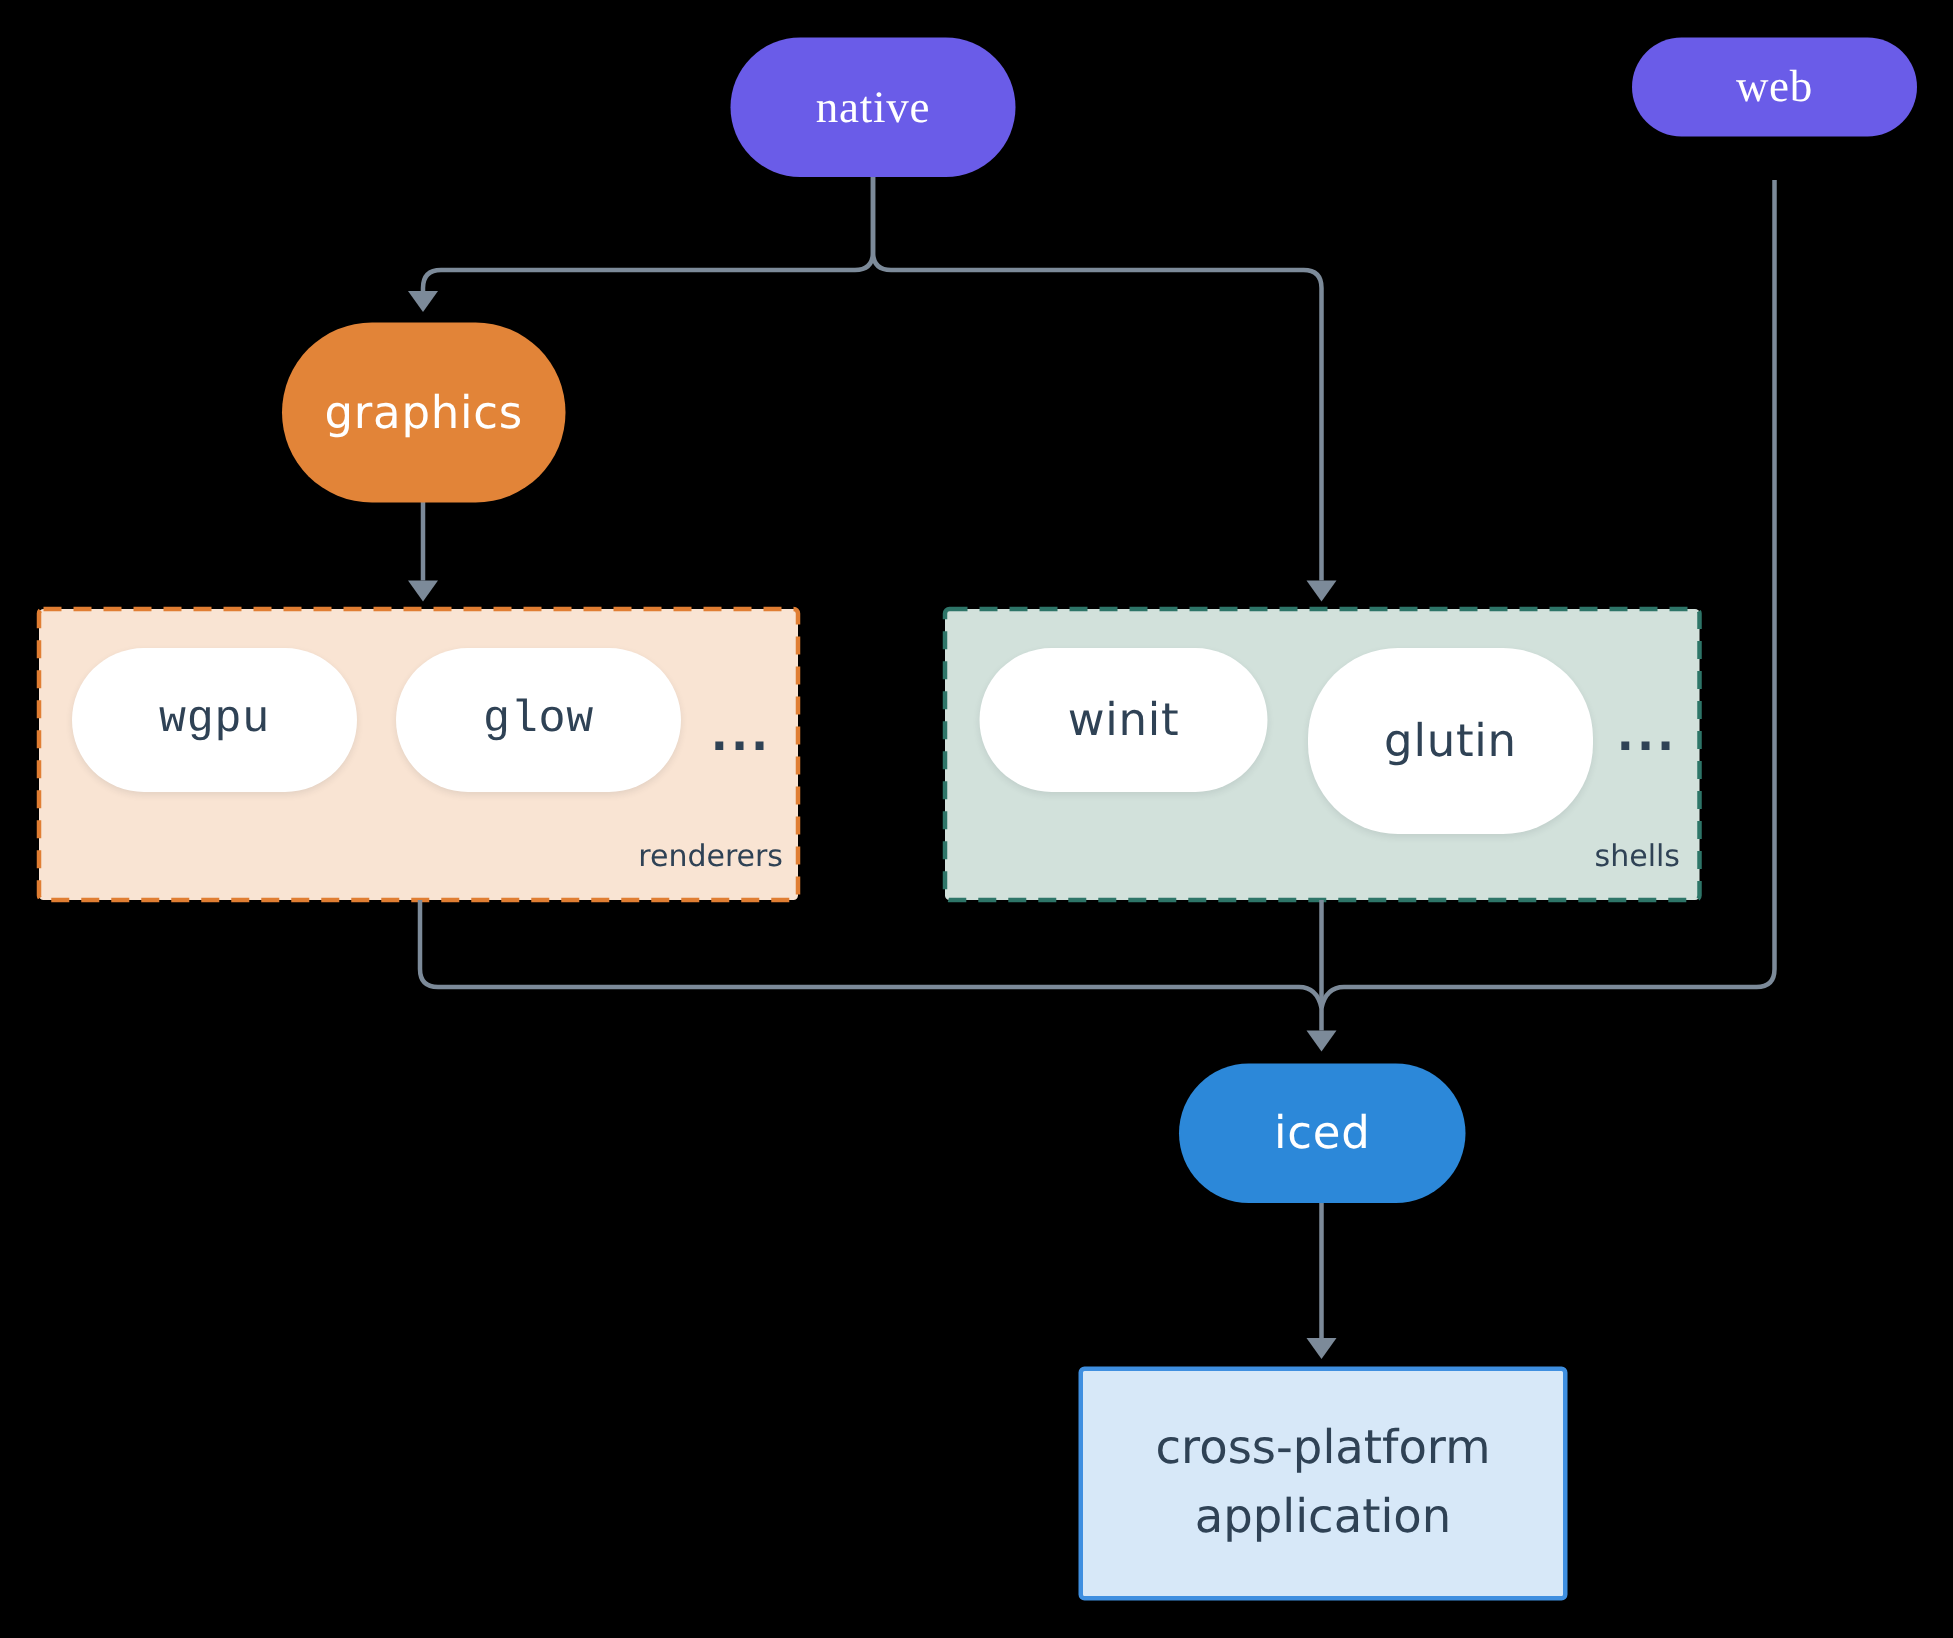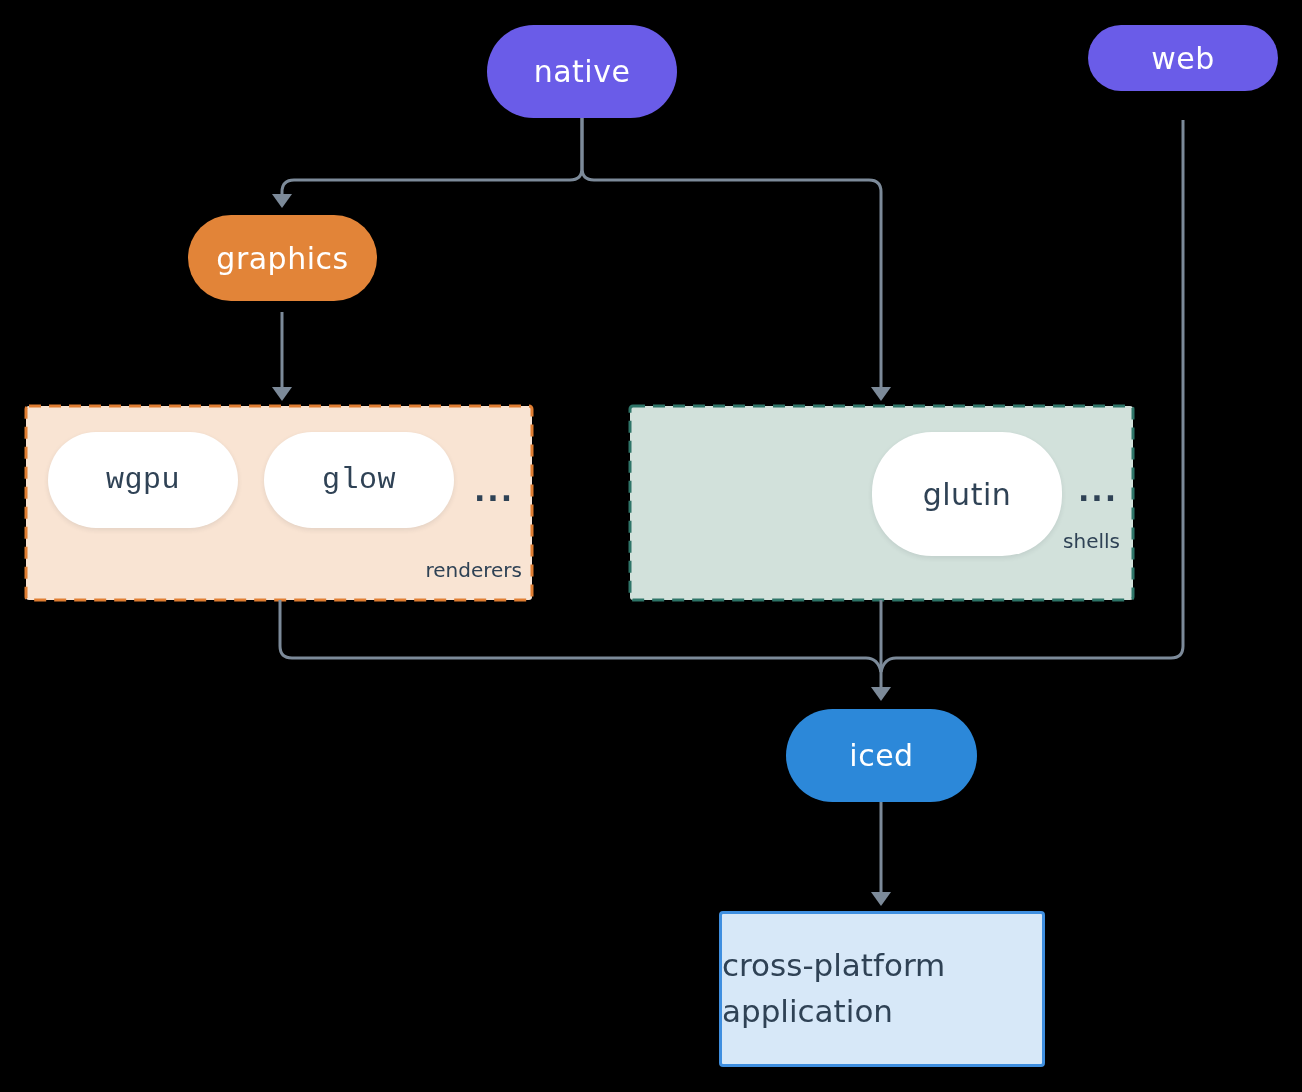--- a/index.html
+++ b/index.html
@@ -44,21 +44,21 @@
   }
   .pill {
     position: absolute;
     display: flex;
     align-items: center;
     justify-content: center;
     border-radius: 60px;
     font-size: 30px;
     letter-spacing: 0.5px;
   }
-  .pill.violet { background: var(--violet, #6A5CE8); color: var(--text-light, #fff); }
+  .pill.violet { background: var(--violet, #6A5CE8); color: var(--text-light, #fff); font-family: Liberation Serif, serif; }
   .pill.orange { background: var(--orange, #E28438); color: var(--text-light, #fff); }
   .pill.blue   { background: var(--blue, #2C88D9);   color: var(--text-light, #fff); text-align: center; }
   .pill.white  {
     background: var(--pill-white, #fff);
     color: var(--text-dark, #2F4255);
     box-shadow: 0 2px 5px rgba(40, 50, 60, 0.10);
   }
   .ellipsis {
     position: absolute;
     display: flex;
@@ -81,20 +81,21 @@
     left: 719px;
     top: 911px;
     width: 326px;
     height: 156px;
     box-sizing: border-box;
     background: var(--app-fill, #D7E8F8);
     border: 3px solid var(--app-border, #3F8FE0);
     border-radius: 4px;
     display: flex;
     flex-direction: column;
+    align-items: center;
     justify-content: center;
     color: var(--text-dark, #2F4255);
     font-size: 31px;
     line-height: 1.48;
   }
 </style>
 </head>
 <body>
 
 <div id="canvas">
@@ -121,36 +122,37 @@
     <polygon class="arrowhead" points="871,687 891,687 881,701"></polygon>
 
     <path class="connector" d="M 881 802 L 881 892"></path>
     <polygon class="arrowhead" points="871,892 891,892 881,906"></polygon>
   </svg>
 
   <div class="pill violet" style="left:487px; top:25px; width:190px; height:93px;">native</div>
 
   <div class="pill violet" style="left:1088px; top:25px; width:190px; height:66px;">web</div>
 
-  <div class="pill orange" style="left:188px; top:215px; width:189px; height:86px;">graphics</div>
+  <div class="pill orange" style="left:188px; top:215px; width:189px; height:120px;">graphics</div>
 
   <div class="pill white" style="left:48px; top:432px; width:190px; height:96px;font-family:Liberation Mono, monospace;">wgpu</div>
 
   <div class="pill white" style="left:264px; top:432px; width:190px; height:96px;font-family:Liberation Mono, monospace;">glow</div>
 
   <div class="ellipsis" style="left:468px; top:432px; width:52px; height:96px;">...</div>
 
   <div class="group-label" style="right:780px; top:558px;">renderers</div>
 
+  <div class="pill white" style="left:653px; top:432px; width:192px; height:96px;">winit</div>
 
   <div class="pill white" style="left:872px; top:432px; width:190px; height:124px;">glutin</div>
 
   <div class="ellipsis" style="left:1072px; top:432px; width:52px; height:96px;">...</div>
 
-  <div class="group-label" style="right:182px; top:529px;">shells</div>
+  <div class="group-label" style="right:182px; top:558px;">shells</div>
 
   <div class="pill blue" style="left:786px; top:709px; width:191px; height:93px;">iced</div>
 
   <div class="app-box">
     <span>cross-platform</span>
     <span>application</span>
   </div>
 
 </div>
 

